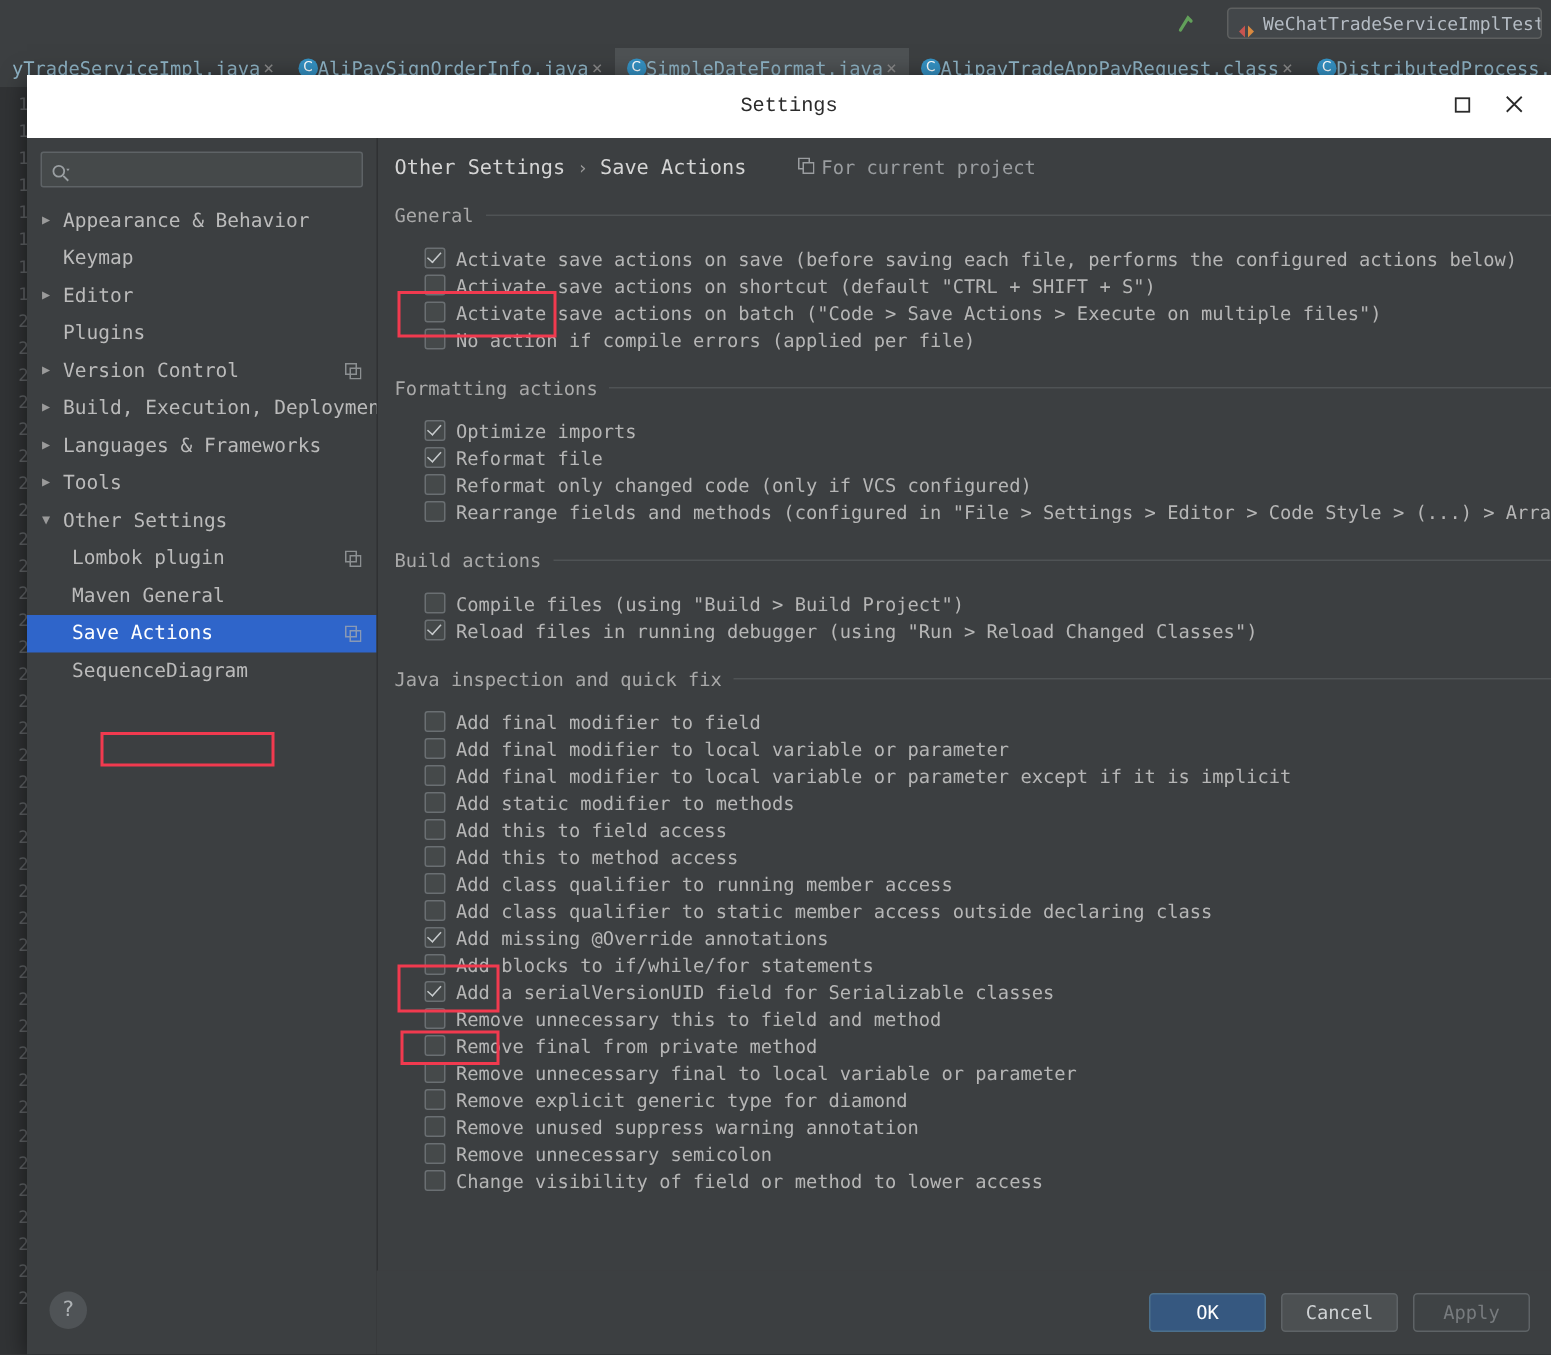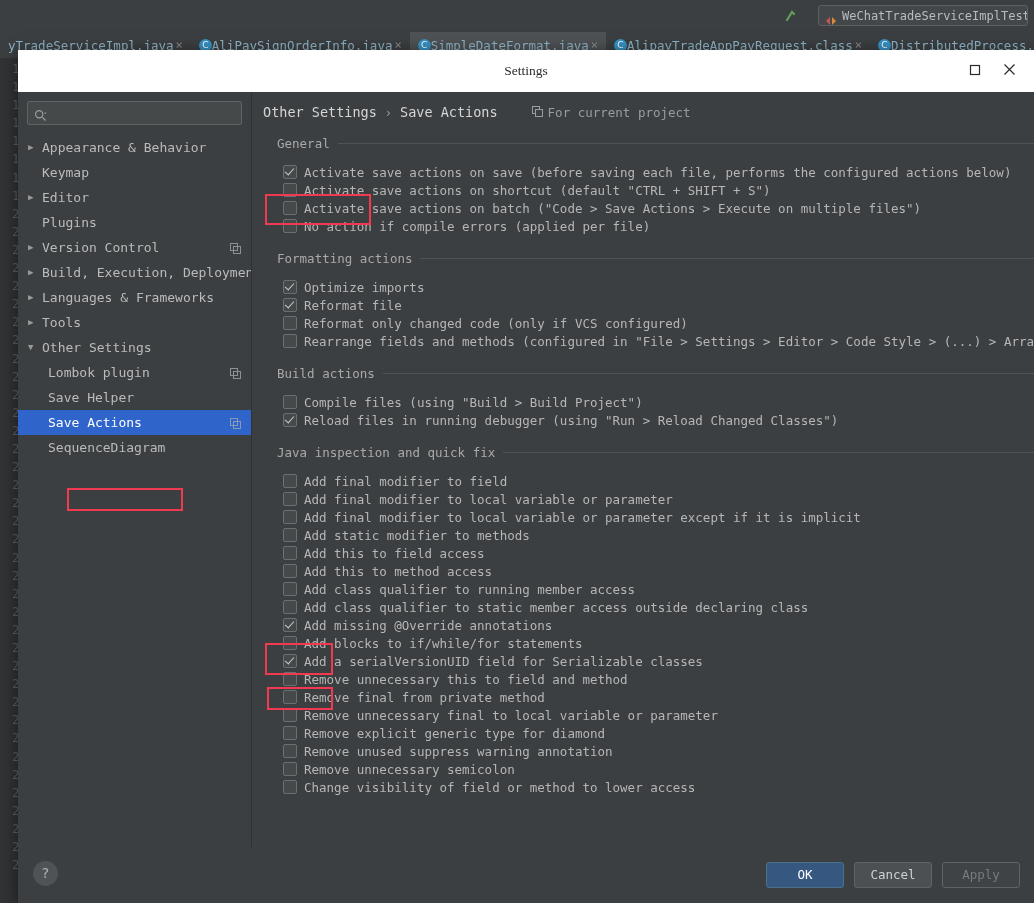--- a/index.html
+++ b/index.html
@@ -84,21 +84,21 @@
     overflow: hidden;
   }
   .dialog-titlebar {
     height: 42px; background: #ffffff;
     display: flex; align-items: center;
     position: relative;
   }
   .dialog-title {
     position: absolute; left: 0; right: 0; text-align: center;
     font-size: 13.5px; color: #2b2b2b;
-    font-family: Liberation Serif, serif;
+    font-family: Liberation Mono, monospace;
   }
   .win-controls {
     position: absolute; right: 8px; top: 0; height: 42px;
     display: flex; align-items: center; gap: 22px; padding-right: 10px;
   }
   .win-btn { color: #2b2b2b; font-size: 15px; line-height: 1; cursor: default; }
 
   .dialog-body {
     position: relative;
     height: 811px;
@@ -177,21 +177,20 @@
     padding: 0 0 0 11px;
     overflow: hidden;
     position: relative;
   }
   .group-head {
     display: flex; align-items: center; gap: 8px;
     margin-top: 16px; margin-bottom: 3px;
     font-size: 12.5px; color: #a9a9a9;
     font-family: "DejaVu Sans Mono", monospace;
     white-space: nowrap;
-    margin-left: 14px;
   }
   .group-head .rule { flex: 1 1 auto; height: 1px; background: #4f5355; }
   .cb-row {
     display: flex; align-items: center; gap: 7px;
     height: 18px; padding-left: 20px;
     font-size: 12.5px; color: #b6b6b6;
     font-family: "DejaVu Sans Mono", monospace;
     white-space: nowrap;
   }
   .cb {
@@ -429,21 +428,21 @@
               <span class="tree-label">Other Settings</span>
             </div>
             <div class="tree-item depth1">
               <span class="tree-label">Lombok plugin</span>
               <span class="copy-icon-sb"><svg width="11" height="11" viewBox="0 0 11 11">
                   <rect x="0.5" y="0.5" width="7" height="7" stroke="#a7abae" stroke-width="1" fill="none"></rect>
                   <rect x="3.5" y="3.5" width="7" height="7" stroke="#a7abae" stroke-width="1" fill="none"></rect>
                 </svg></span>
             </div>
             <div class="tree-item depth1">
-              <span class="tree-label">Save Helper</span>
+              <span class="tree-label">Maven General</span>
             </div>
             <div class="tree-item depth1 selected">
               <span class="tree-label">Save Actions</span>
               <span class="copy-icon-sb"><svg width="11" height="11" viewBox="0 0 11 11">
                   <rect x="0.5" y="0.5" width="7" height="7" stroke="#a7abae" stroke-width="1" fill="none"></rect>
                   <rect x="3.5" y="3.5" width="7" height="7" stroke="#a7abae" stroke-width="1" fill="none"></rect>
                 </svg></span>
             </div>
             <div class="tree-item depth1">
               <span class="tree-label">SequenceDiagram</span>

